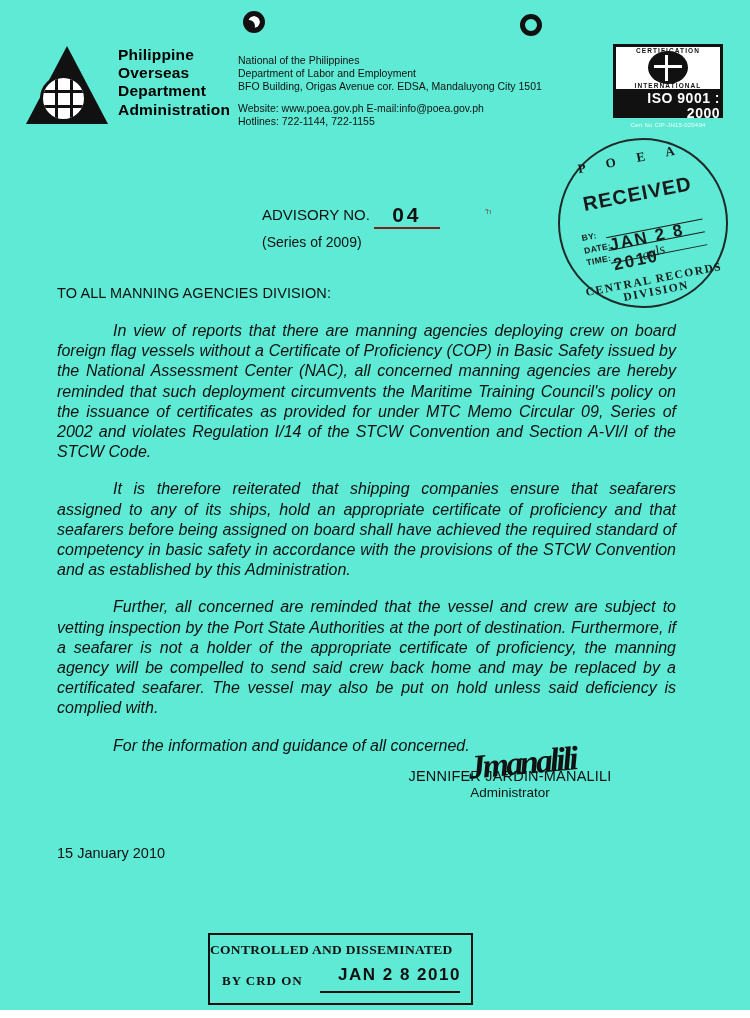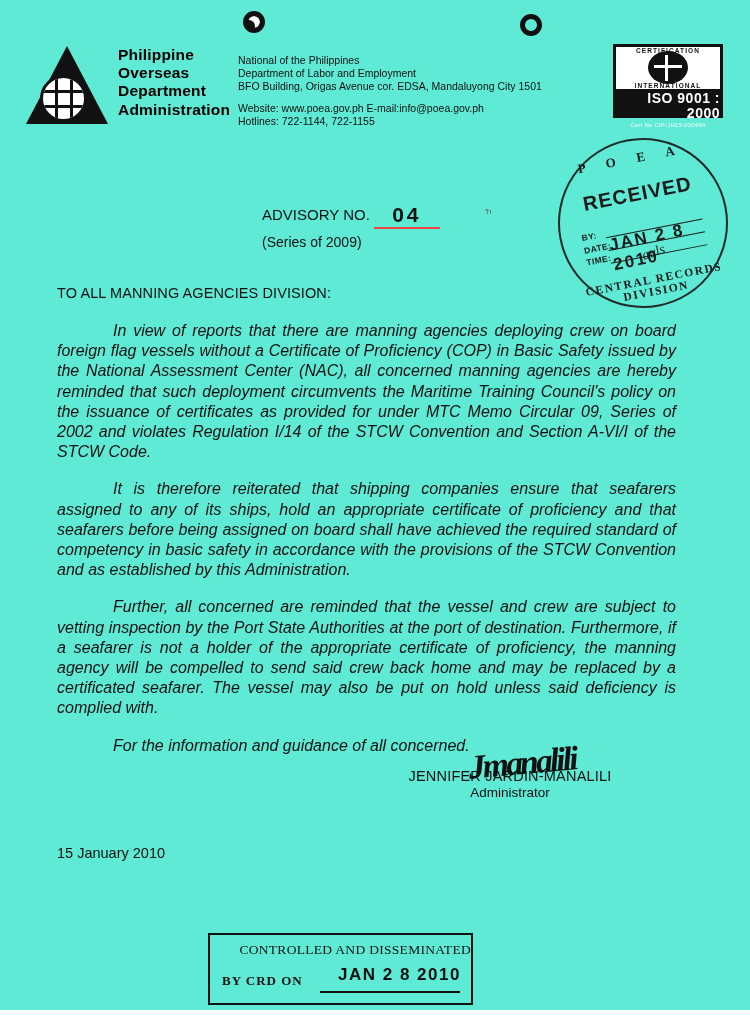--- a/index.html
+++ b/index.html
@@ -253,21 +253,21 @@
     position: absolute;
     left: 262px; top: 204px;
     font-size: 15px;
     line-height: 22px;
     color: #111;
   }
   #advisory-block .line1 { white-space: nowrap; }
   #advisory-num {
     display: inline-block;
     min-width: 58px;
-    border-bottom: 2px solid #ef4444;
+    border-bottom: 2px solid #7f1d1d;
     text-align: center;
     font-size: 21px;
     font-weight: bold;
     font-family: "Liberation Sans", sans-serif;
     letter-spacing: 3px;
     vertical-align: -2px;
     margin-left: 4px;
     padding: 0 4px 1px 4px;
   }
   #advisory-series {
@@ -349,23 +349,23 @@
     left: 208px; top: 933px;
     width: 265px; height: 72px;
     border: 2.5px solid #111;
     box-sizing: border-box;
     color: #111;
     font-family: "Liberation Serif", serif;
   }
   #crd-stamp .crd-title {
     position: absolute;
     left: 0; right: 0; top: 7px;
-    text-align: right;
+    text-align: left;
     font-size: 13.5px;
-    font-weight: normal;
+    font-weight: bold;
     letter-spacing: 0.3px;
   }
   #crd-stamp .crd-by {
     position: absolute;
     left: 12px; top: 38px;
     font-size: 13px;
     font-weight: bold;
     letter-spacing: 1px;
   }
   #crd-stamp .crd-date {

